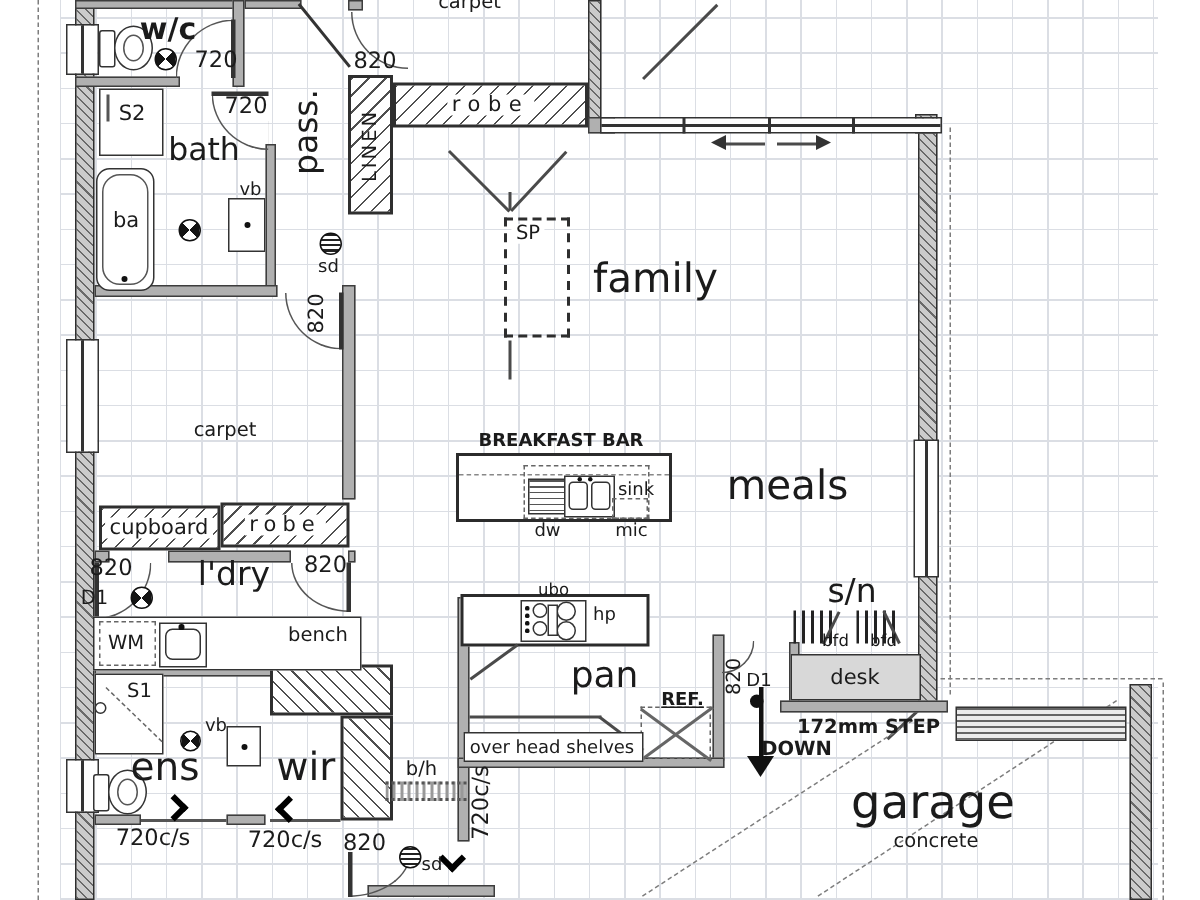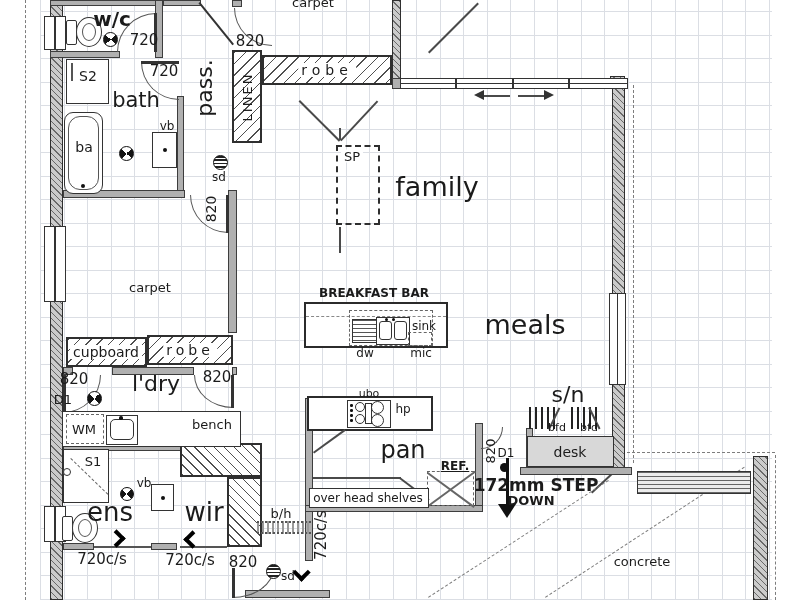--- a/index.html
+++ b/index.html
@@ -265,16 +265,17 @@
     <span class="lbl" style="left: 403px; top: 409px; font-size: 12px; transform: translate(-50%, -50%);">hp</span>
     <span class="lbl" style="left: 403px; top: 450px; font-size: 24px; transform: translate(-50%, -50%);">pan</span>
     <span class="lbl und" style="left: 455px; top: 466px; font-size: 12px; font-weight: 600; transform: translate(-50%, -50%);">REF.</span>
     <span class="lbl" style="left: 368px; top: 498px; font-size: 12px; transform: translate(-50%, -50%);">over head shelves</span>
     <span class="lbl" style="left: 490px; top: 451px; font-size: 13px; transform: translate(-50%, -50%) rotate(-90deg);">820</span>
     <span class="lbl" style="left: 506px; top: 453px; font-size: 12px; transform: translate(-50%, -50%);">D1</span>
     <span class="lbl" style="left: 568px; top: 395px; font-size: 22px; transform: translate(-50%, -50%);">s/n</span>
     <span class="lbl" style="left: 557px; top: 427px; font-size: 11px; transform: translate(-50%, -50%);">bfd</span>
     <span class="lbl" style="left: 589px; top: 427px; font-size: 11px; transform: translate(-50%, -50%);">bfd</span>
     <span class="lbl" style="left: 570px; top: 452px; font-size: 14px; transform: translate(-50%, -50%); text-align: center;">desk</span>
-    <span class="lbl" style="left: 536px; top: 485px; font-size: 17px; font-weight: 700; transform: translate(-50%, -50%);">172mm STEP</span>
+    <span class="lbl" style="left: 579px; top: 485px; font-size: 13px; font-weight: 700; transform: translate(-50%, -50%);">172mm STEP</span>
     <span class="lbl" style="left: 531px; top: 500px; font-size: 13px; font-weight: 700; transform: translate(-50%, -50%);">DOWN</span>
-    <span class="lbl" style="left: 624px; top: 561px; font-size: 13px; transform: translate(-50%, -50%); margin-left: 18px;">concrete</span>
+    <span class="lbl" style="left: 622px; top: 536px; font-size: 31px; transform: translate(-50%, -50%);">garage</span>
+    <span class="lbl" style="left: 624px; top: 561px; font-size: 13px; transform: translate(-50%, -50%);">concrete</span>
   </div>
 
 </body></html>

